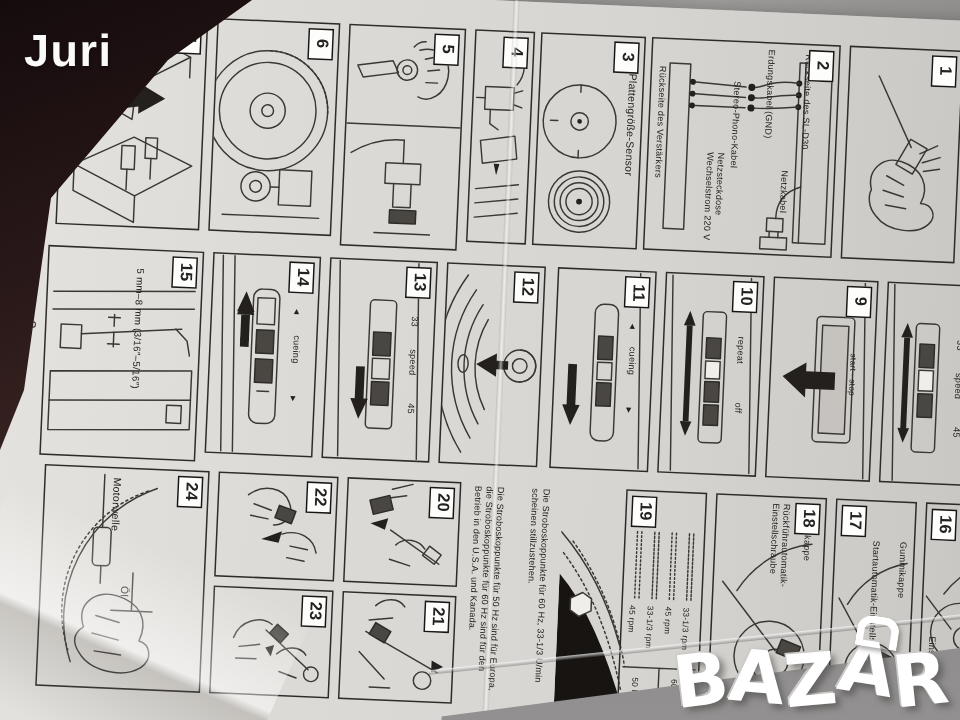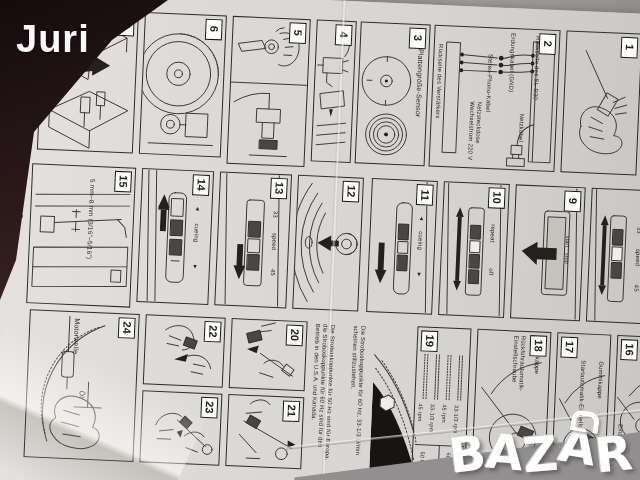--- a/index.html
+++ b/index.html
@@ -36,21 +36,21 @@
   .fold-edge{position:absolute;left:285px;top:428px;width:360px;height:3px;z-index:5;
     transform:rotate(-6deg);background:linear-gradient(to bottom,rgba(255,255,255,.75),rgba(0,0,0,.25));}
   .crease-v{position:absolute;left:332px;top:0;width:4px;height:480px;z-index:3;
     transform:rotate(2.5deg);
     background:linear-gradient(to right,rgba(0,0,0,.10),rgba(255,255,255,.55),rgba(0,0,0,.08));}
   .crease-bl{position:absolute;left:-30px;top:360px;width:220px;height:140px;z-index:3;
     transform:rotate(24deg);
     background:linear-gradient(to bottom,rgba(255,255,255,0),rgba(255,255,255,.5) 50%,rgba(120,115,110,.25) 55%,rgba(255,255,255,0));}
   
   .wm-juri{position:absolute;left:16px;top:18px;z-index:6;color:#fafafa;font-weight:bold;
-    font-size:38px;letter-spacing:1px;text-shadow:0 1px 3px rgba(0,0,0,.35);}
+    font-size:30px;letter-spacing:1px;text-shadow:0 1px 3px rgba(0,0,0,.35);}
   .wm-bazar{position:absolute;right:8px;bottom:2px;z-index:6;display:flex;align-items:flex-end;}
   .wm-bazar span{display:inline-block;color:#fff;font-weight:bold;font-size:48px;line-height:1;
     font-family:"DejaVu Sans",sans-serif;
     text-shadow:3px 3px 4px rgba(70,68,66,.55),-1px -1px 0 #cfcdca;}
   .bag-a{position:relative;}
   .bag-handle{position:absolute;left:8px;top:-12px;width:18px;height:16px;border:5px solid #fff;
     border-bottom:none;border-radius:10px 10px 0 0;
     box-shadow:2px 2px 3px rgba(70,68,66,.45);}
   .pageno{position:absolute;left:16px;top:210px;font-size:10px;letter-spacing:2px;color:#3c3a38;z-index:2;}
   .note-block{position:absolute;font-size:6px;line-height:1.25;letter-spacing:.15px;color:#26231f;}

